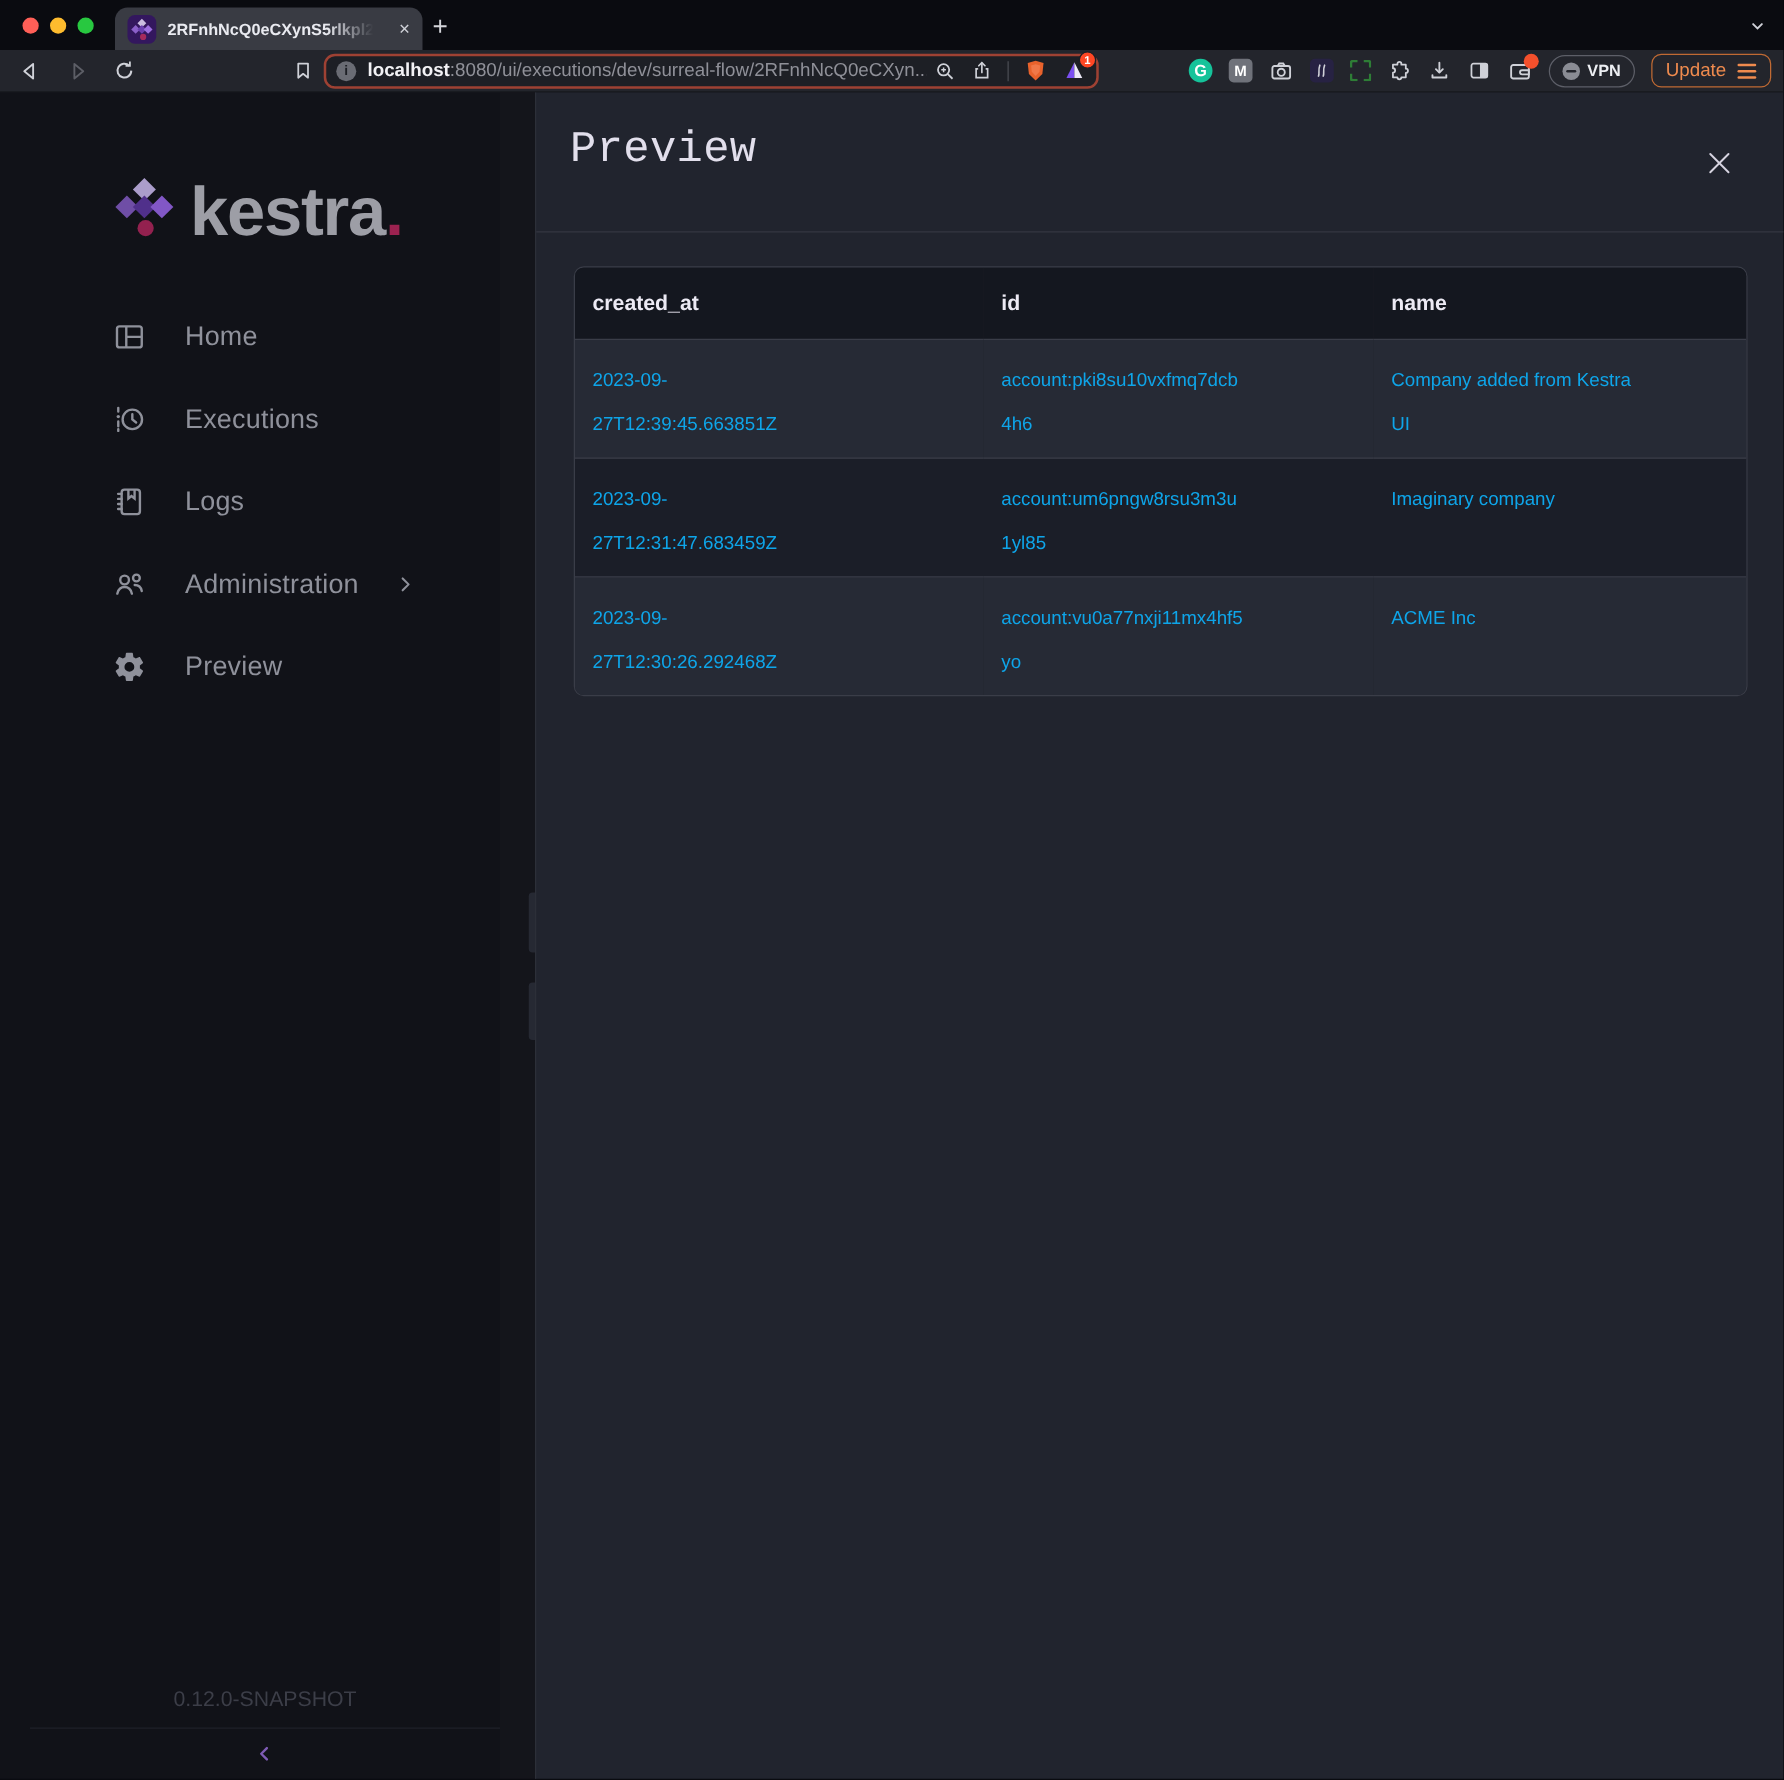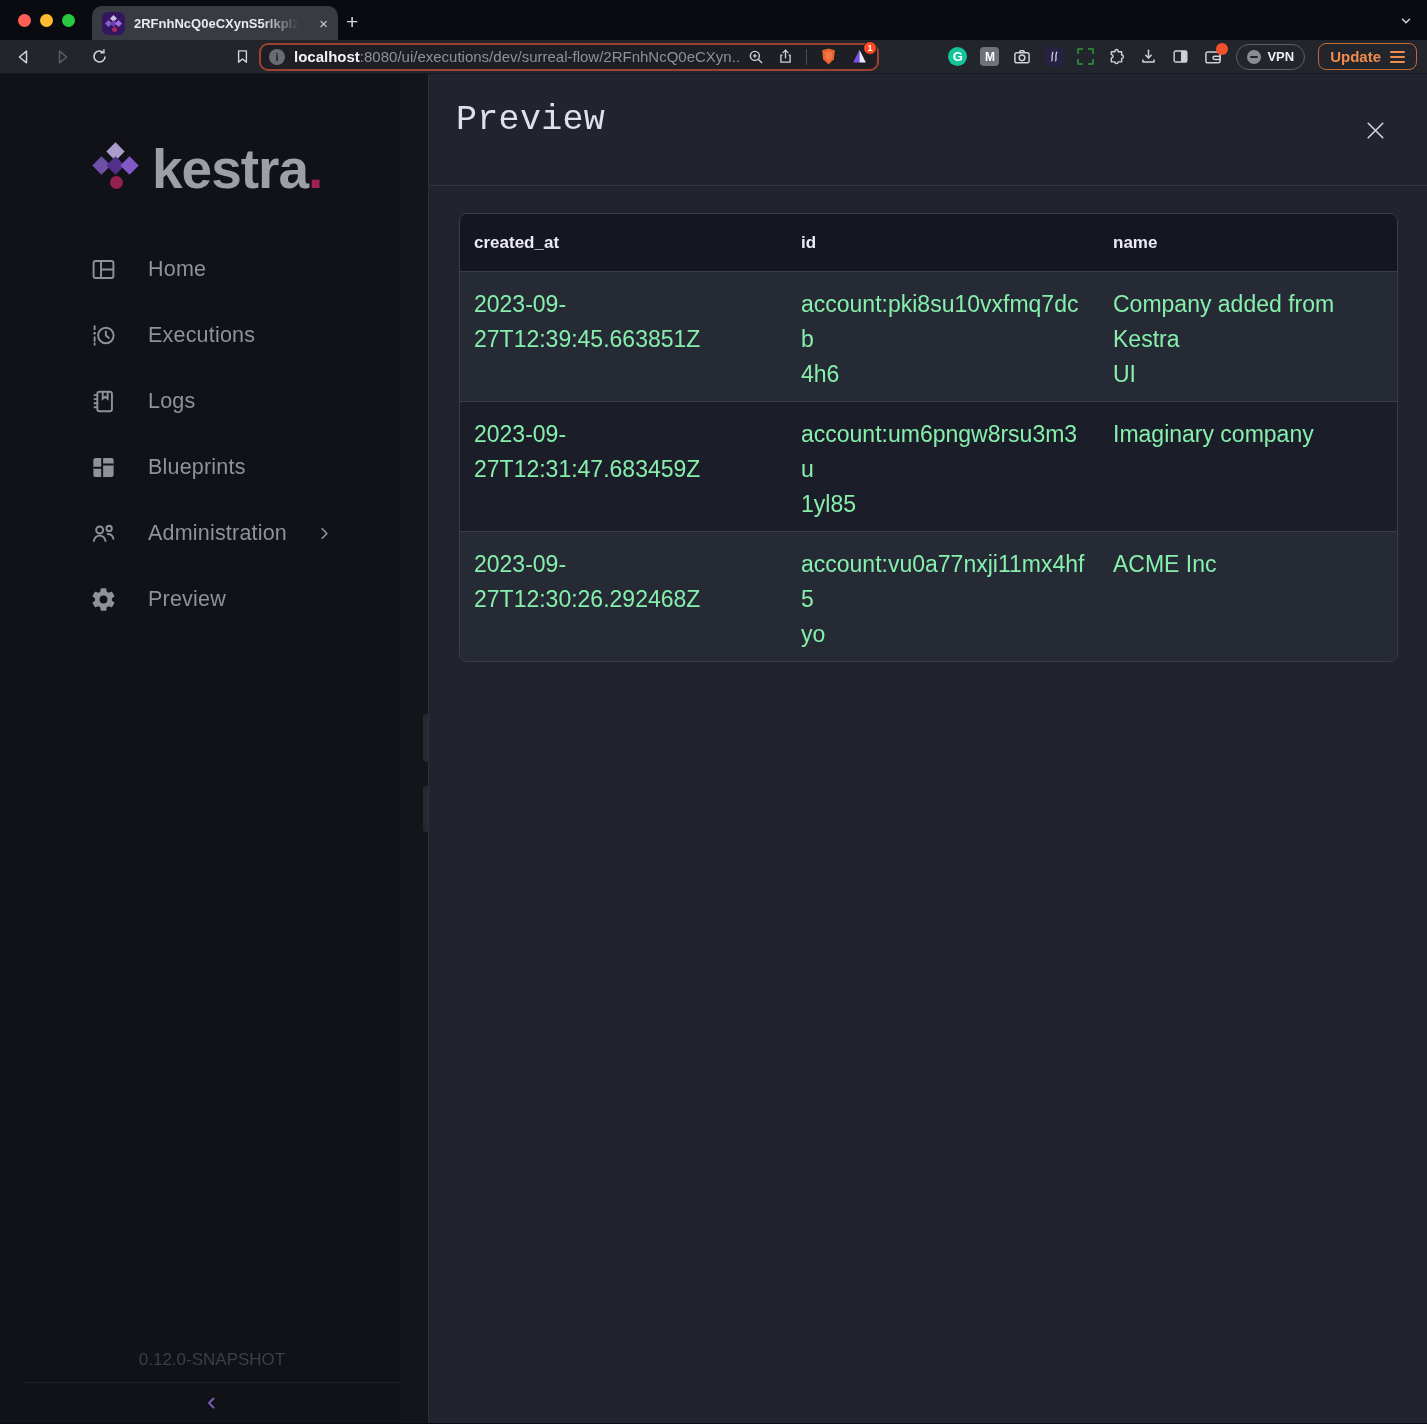--- a/index.html
+++ b/index.html
@@ -43,21 +43,21 @@
   .sq-badge{width:19px;height:19px;border-radius:4px;display:flex;align-items:center;justify-content:center;font-size:12px;font-weight:700;color:#fff;}
   .grammarly{width:19px;height:19px;border-radius:50%;background:#15c39a;color:#fff;font-size:13px;font-weight:700;display:flex;align-items:center;justify-content:center;}
   .gmail{background:#6f727a;}
   .waves{background:#272243;}
   .shot-dash{width:17px;height:17px;border:2px dashed #2e7d36;border-radius:2px;}
   .wallet-wrap{position:relative;}
   .red-dot{position:absolute;top:-4px;right:-5px;width:12px;height:12px;border-radius:50%;background:#f4502c;}
   .vpn-pill{height:26px;border:1.5px solid #5d5f68;border-radius:14px;display:flex;align-items:center;gap:6px;padding:0 10px;color:#eceef2;font-size:13px;font-weight:700;}
   .vpn-dot{width:14px;height:14px;border-radius:50%;background:#8a8c94;position:relative;}
   .vpn-dot::after{content:"";position:absolute;left:3px;top:6px;width:8px;height:2px;background:#23252c;border-radius:1px;}
-  .update-btn{height:27px;border:1.5px solid #c06a33;border-radius:8px;display:flex;align-items:center;gap:9px;padding:0 11px;color:#ef8b4e;font-size:15px;font-weight:700;}
+  .update-btn{height:27px;border:1.5px solid #c06a33;border-radius:8px;display:flex;align-items:center;gap:9px;padding:0 11px;color:#ef8b4e;font-size:15px;font-weight:400;}
   .hamburger{display:flex;flex-direction:column;gap:3px;}
   .hamburger i{width:15px;height:2px;background:#ef8b4e;border-radius:1px;}
 
   
   .app{position:relative;height:1349px;display:flex;}
   .sidebar{width:400px;background:#111218;display:flex;flex-direction:column;flex:none;padding-left:24px;}
   .logo{display:flex;align-items:center;margin:58px 0 0 60px;}
   .logo-mark{position:relative;width:62px;height:74px;flex:none;}
   .logo-mark i{position:absolute;width:13px;height:13px;transform:rotate(45deg);}
   .lm1{left:25px;top:13px;background:#ab9dcb;}
@@ -86,21 +86,21 @@
   .panel-head{height:111px;position:relative;font-family:Liberation Mono, monospace;}
   .panel-title{position:absolute;left:27px;top:26px;font-size:35px;font-weight:500;color:#e2dfec;letter-spacing:.3px;}
   .panel-close{position:absolute;right:38px;top:42px;width:28px;height:28px;display:flex;align-items:center;justify-content:center;cursor:pointer;}
   .panel-divider{height:1px;background:#343641;}
 
   
   .tbl-wrap{margin:27px 0 0 30px;width:939px;border:1px solid #3a3d48;border-radius:8px;overflow:hidden;}
   table{border-collapse:collapse;width:100%;table-layout:fixed;}
   col.c1{width:327px;} col.c2{width:312px;} col.c3{width:300px;}
   thead th{background:#14171f;color:#eceaf4;font-size:17px;font-weight:700;text-align:left;padding:19px 14px 18px;}
-  tbody td{font-size:23px;color:#86efac;text-align:left;vertical-align:top;padding:15px 14px 9px;line-height:35px;white-space:pre-line;border-top:1px solid #3a3d48;overflow-wrap:anywhere;}
+  tbody td{font-size:15px;color:#0ea5e9;text-align:left;vertical-align:top;padding:15px 14px 9px;line-height:35px;white-space:pre-line;border-top:1px solid #3a3d48;overflow-wrap:anywhere;}
   tr.r-light td{background:#262a35;}
   tr.r-dark td{background:#1b1e28;}
 
   svg{display:block;}
   .s-grey{color:#cfd1d8;}
   .s-dim{color:#5c5e66;}
   .s-side{color:#8f919b;}
 </style>
 </head>
 <body>
@@ -287,29 +287,20 @@
         </div>
         <div class="nav-item">
           <span class="ic s-side">
             <svg width="27" height="27" viewBox="0 0 24 24" fill="none" stroke="currentColor" stroke-width="1.7">
                 <rect x="6.5" y="3.3" width="13" height="17.4" rx="2"></rect>
                 <path d="M11.3 3.3v6.3l2.2-1.8 2.2 1.8V3.3"></path>
                 <path d="M4 6.3h2.5M4 9.9h2.5M4 13.5h2.5M4 17.1h2.5" stroke-linecap="round"></path>
               </svg>
           </span>
           <span class="lbl">Logs</span>
-        </div>
-        <div class="nav-item">
-          <span class="ic s-side">
-            <svg width="27" height="27" viewBox="0 0 24 24">
-                <rect x="3" y="3.5" width="18" height="17" rx="2" fill="currentColor"></rect>
-                <path d="M10.8 3.5v17M10.8 12.2H3M21 9.3H10.8" stroke="#111218" stroke-width="1.7" fill="none"></path>
-              </svg>
-          </span>
-          <span class="lbl">Blueprints</span>
         </div>
         <div class="nav-item">
           <span class="ic s-side">
             <svg width="27" height="27" viewBox="0 0 24 24" fill="none" stroke="currentColor" stroke-width="1.7" stroke-linecap="round">
                 <circle cx="8.6" cy="8.9" r="3.1"></circle>
                 <path d="M3.4 18.6c.7-3.1 2.7-4.7 5.2-4.7s4.5 1.6 5.2 4.7"></path>
                 <circle cx="17" cy="7.5" r="2.4"></circle>
                 <path d="M15.8 12.4c2.7 0 4.5 1.5 5 4.3"></path>
               </svg>
           </span>

